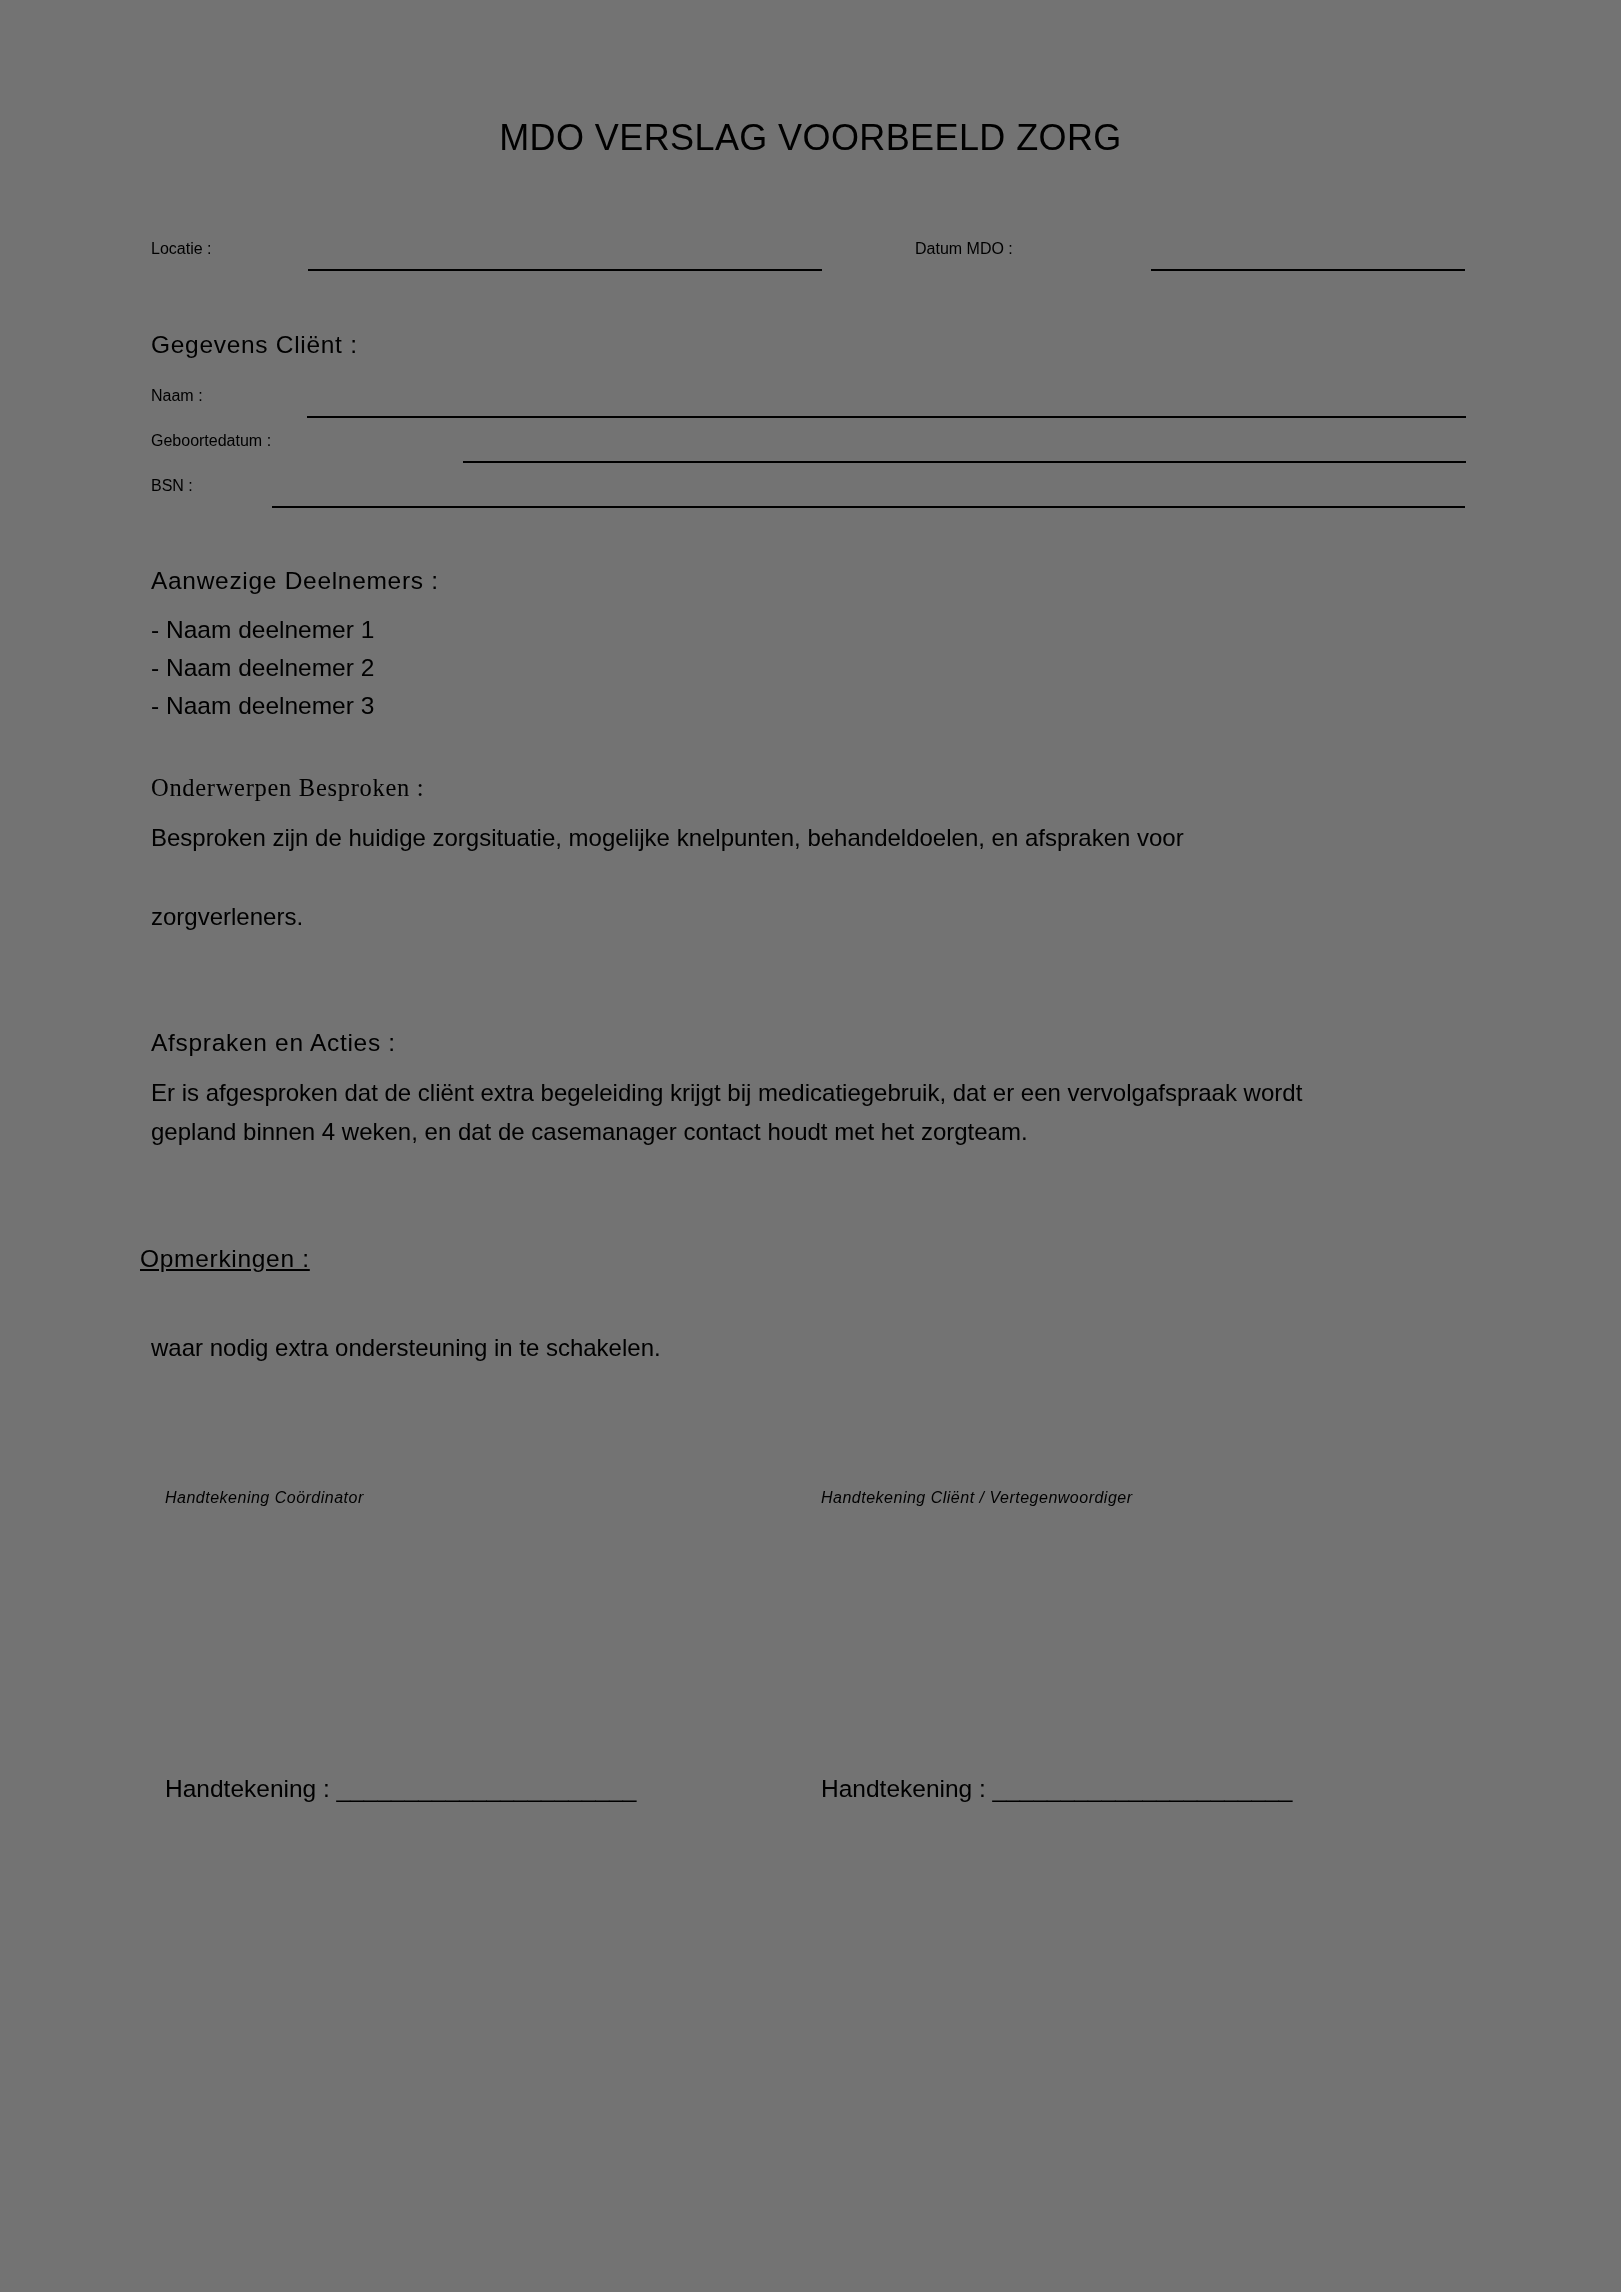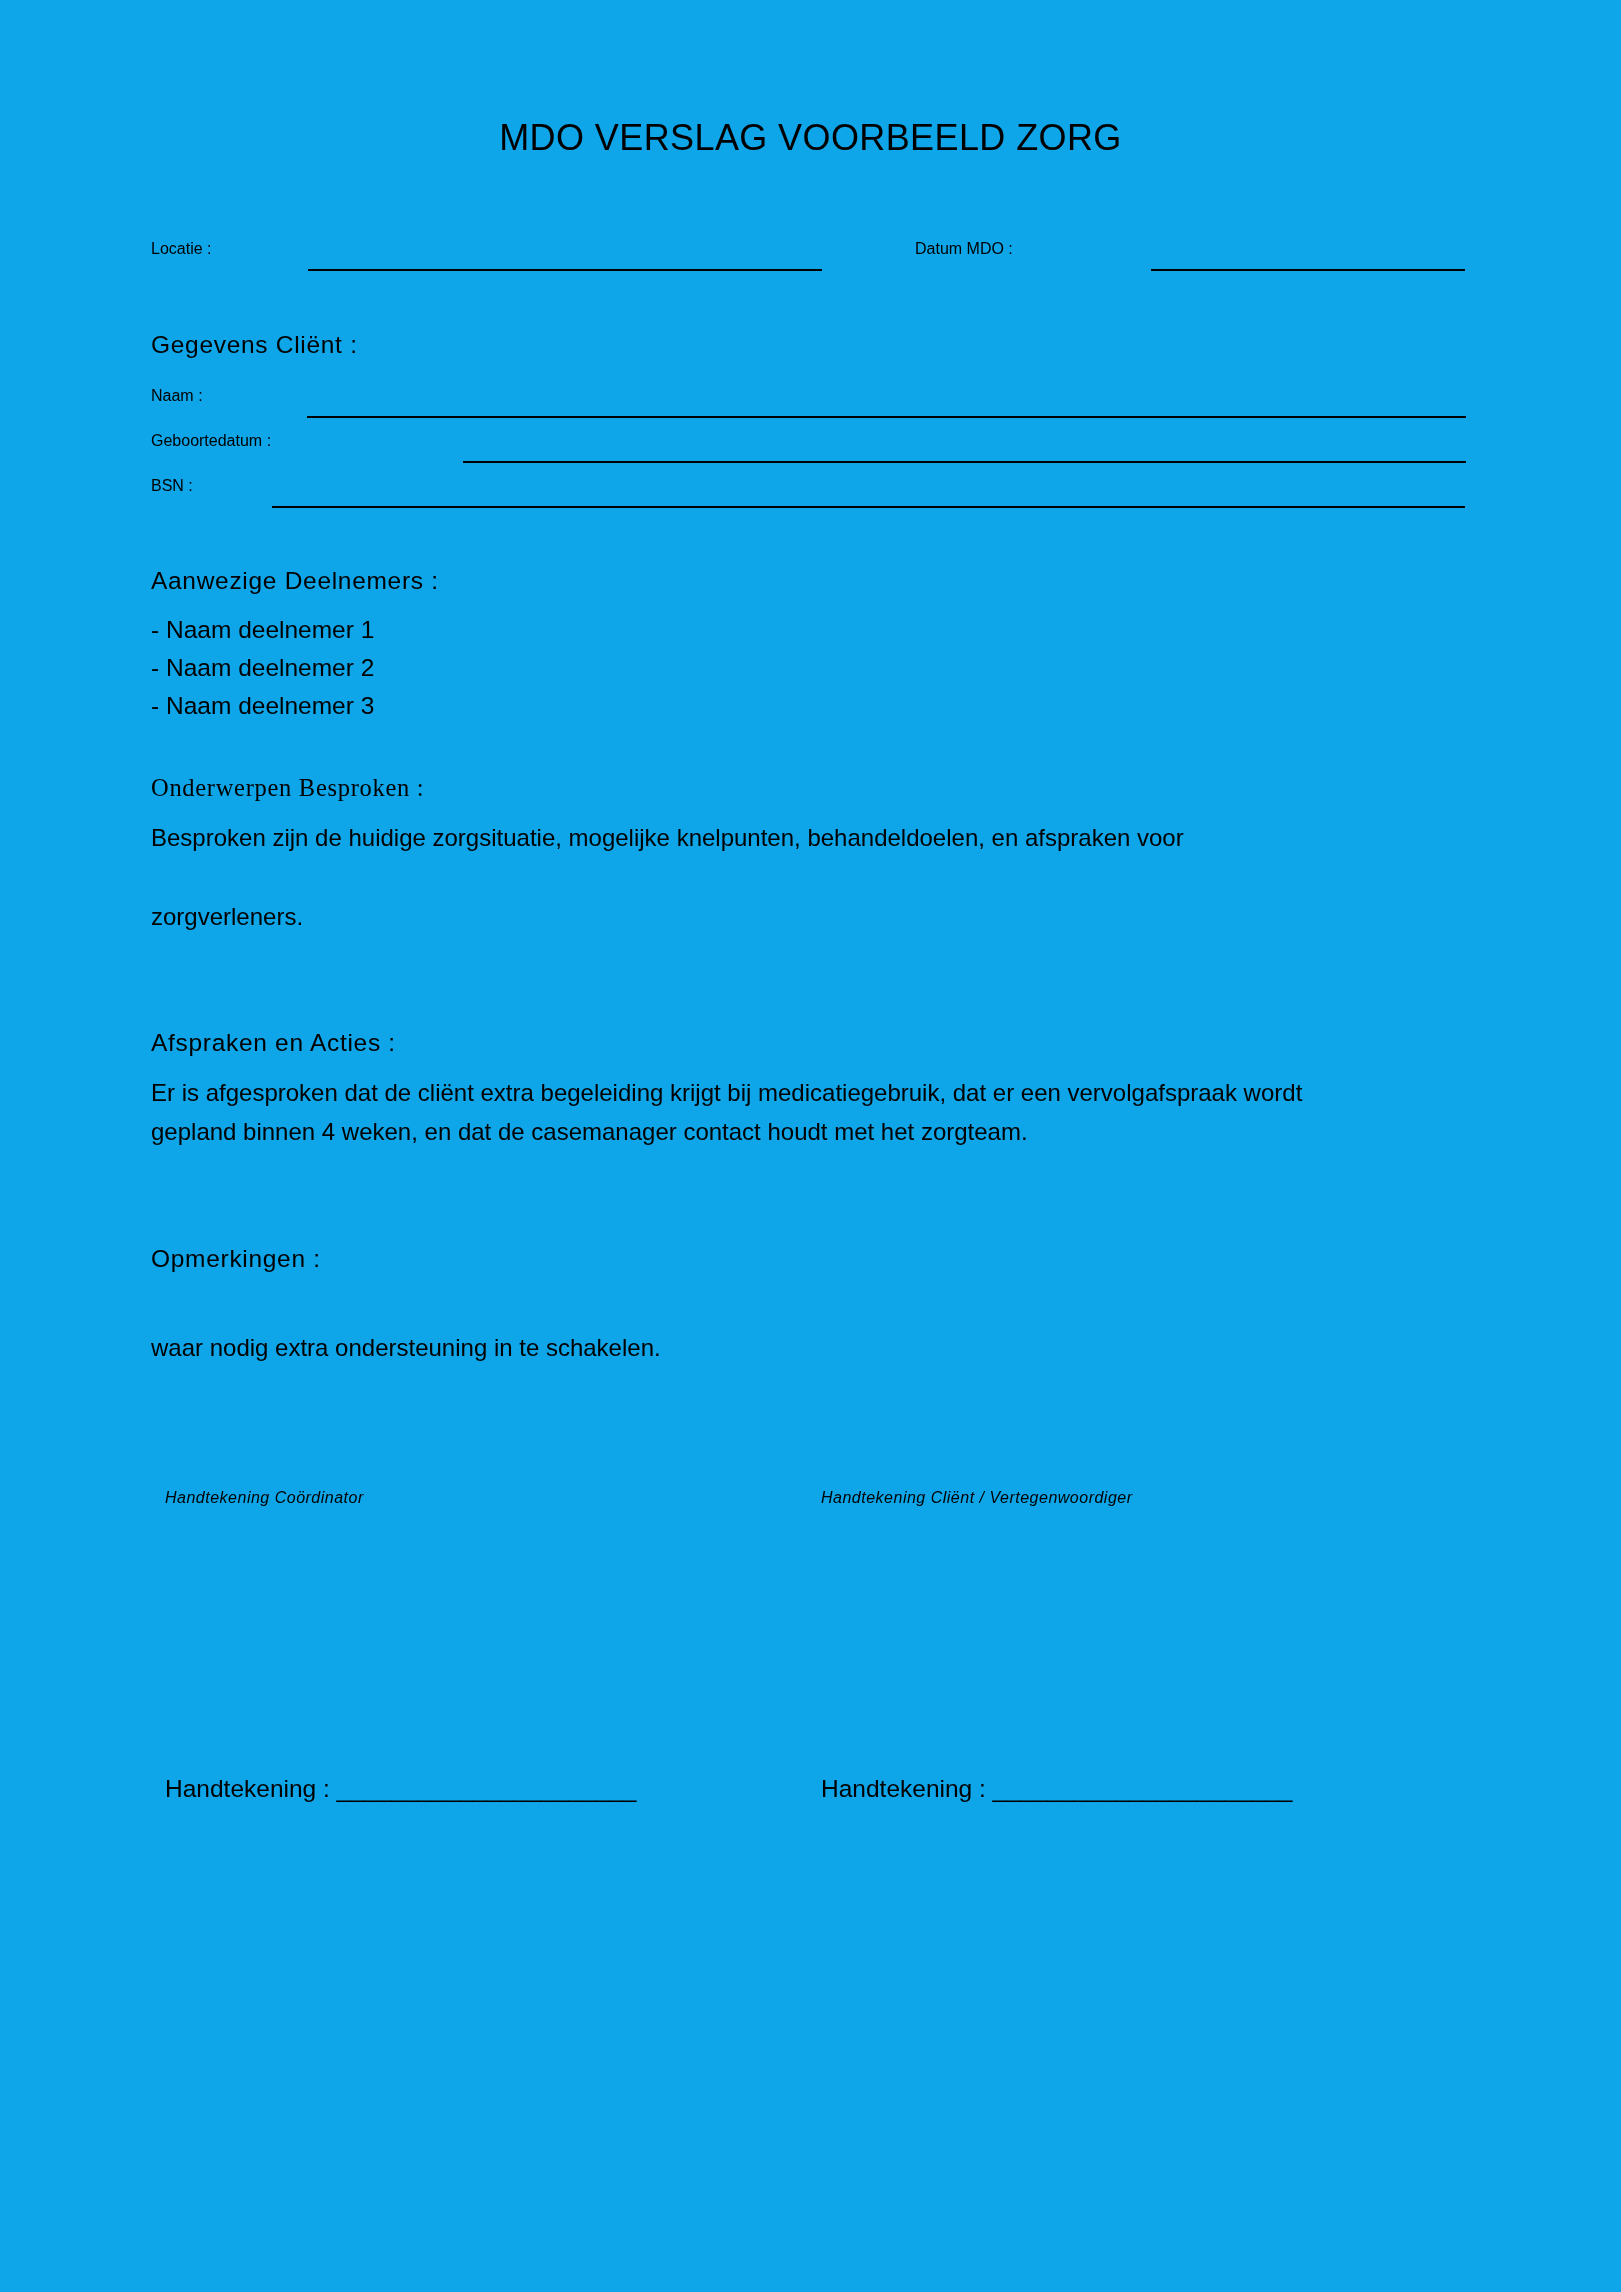--- a/index.html
+++ b/index.html
@@ -7,21 +7,21 @@
     margin: 0;
     padding: 0;
     background: #ffffff;
   }
 
   .page {
     position: relative;
     width: 1621px;
     height: 2293px;
     margin: 0 auto;
-    background: #0ea5e9;
+    background: #737373;
     font-family: "Liberation Sans", sans-serif;
     color: #000000;
     overflow: hidden;
   }
 
   
   .doc-title {
     position: absolute;
     left: 0;
     top: 116px;
@@ -120,21 +120,21 @@
   <div class="heading" style="left:151px; top:772px;font-family:Liberation Serif, serif;">Onderwerpen Besproken :</div>
 
   <div class="para" style="left:151px; top:818px;">Besproken zijn de huidige zorgsituatie, mogelijke knelpunten, behandeldoelen, en afspraken voor</div>
   <div class="para" style="left:151px; top:897px;">zorgverleners.</div>
 
   <div class="heading" style="left:151px; top:1027px;">Afspraken en Acties :</div>
 
   <div class="para" style="left:151px; top:1073px;">Er is afgesproken dat de cliënt extra begeleiding krijgt bij medicatiegebruik, dat er een vervolgafspraak wordt</div>
   <div class="para" style="left:151px; top:1112px;">gepland binnen 4 weken, en dat de casemanager contact houdt met het zorgteam.</div>
 
-  <div class="heading" style="left:151px; top:1243px;">Opmerkingen :</div>
+  <div class="heading" style="left:140px; top:1243px;text-decoration:underline;">Opmerkingen :</div>
 
   <div class="para" style="left:151px; top:1328px;">waar nodig extra ondersteuning in te schakelen.</div>
 
   <div class="sig-heading" style="left:165px; top:1482px;">Handtekening Coördinator</div>
   <div class="sig-heading" style="left:821px; top:1482px;">Handtekening Cliënt / Vertegenwoordiger</div>
 
   <div class="sig-line" style="left:165px; top:1742px;">Handtekening : ______________________</div>
   <div class="sig-line" style="left:821px; top:1742px;">Handtekening : ______________________</div>
 
 </div>

